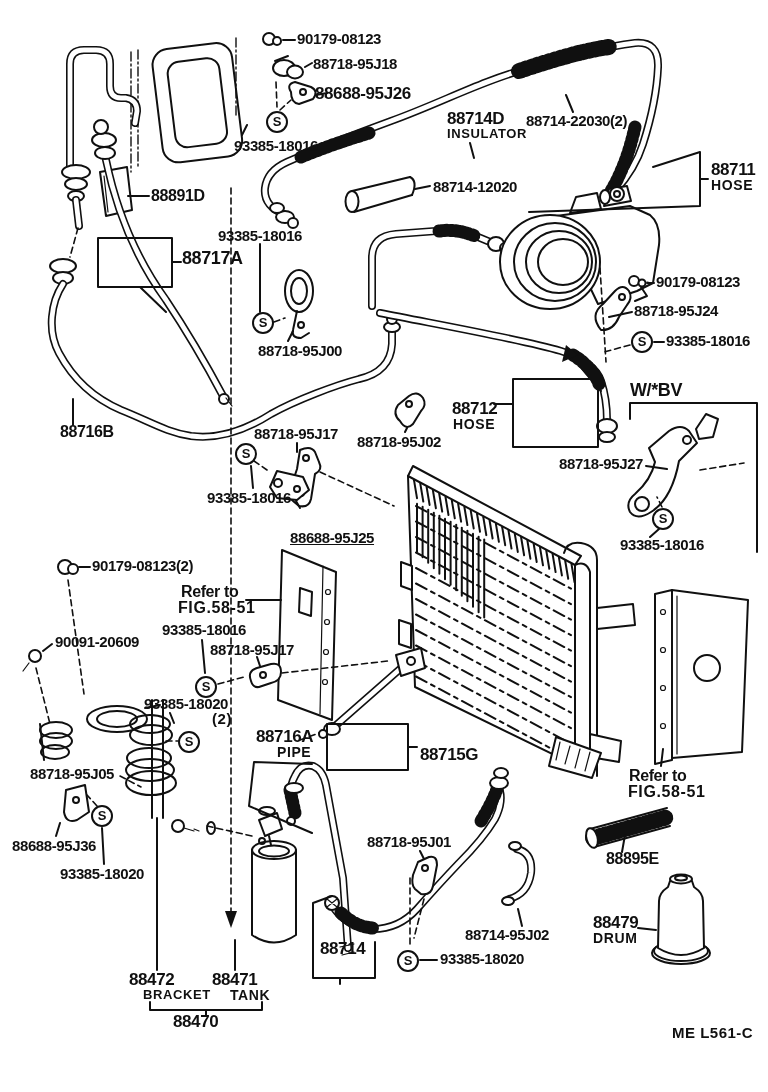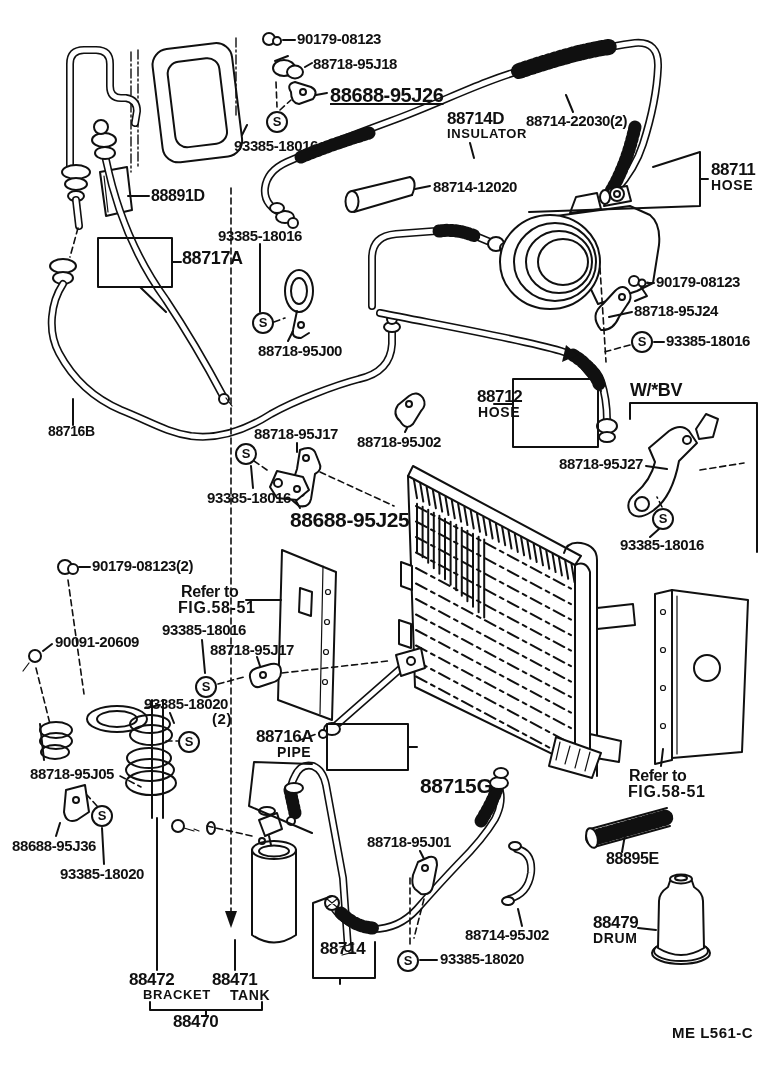--- a/index.html
+++ b/index.html
@@ -392,53 +392,53 @@
              M218,684 L244,677 M166,741 H178 M97,806 L87,795 M424,899 L414,938
              M120,776 L141,787 M68,580 L84,694 M36,668 L50,724 M276,82 L277,107
              M282,673 L388,661 M320,472 L394,506 M700,470 L744,463 M78,228 L70,257
              M300,740 L319,733"></path>
   </g>
 </svg>
 
 <div id="labels-layer">
       <div class="label" style="left: 297px; top: 31px; font-size: 15px;"><span>90179-08123</span></div>
       <div class="label" style="left: 313px; top: 56px; font-size: 15px;"><span>88718-95J18</span></div>
-      <div class="label" style="left: 330px; top: 85px; font-size: 20px; text-decoration: underline;"><span>88688-95J26</span></div>
+      <div class="label" style="left: 315px; top: 85px; font-size: 17px;"><span>88688-95J26</span></div>
       <div class="label" style="left: 234px; top: 138px; font-size: 15px;"><span>93385-18016</span></div>
       <div class="label" style="left: 151px; top: 188px; font-size: 16px;"><span>88891D</span></div>
       <div class="label" style="left: 218px; top: 228px; font-size: 15px;"><span>93385-18016</span></div>
       <div class="label" style="left: 182px; top: 249px; font-size: 18px;"><span>88717A</span></div>
       <div class="label" style="left: 258px; top: 343px; font-size: 15px;"><span>88718-95J00</span></div>
-      <div class="label" style="left: 48px; top: 424px; font-size: 14px;"><span>88716B</span></div>
+      <div class="label" style="left: 60px; top: 424px; font-size: 16px;"><span>88716B</span></div>
       <div class="label" style="left: 254px; top: 426px; font-size: 15px;"><span>88718-95J17</span></div>
       <div class="label" style="left: 357px; top: 434px; font-size: 15px;"><span>88718-95J02</span></div>
       <div class="label" style="left: 207px; top: 490px; font-size: 15px;"><span>93385-18016</span></div>
-      <div class="label" style="left: 290px; top: 509px; font-size: 21px;"><span>88688-95J25</span></div>
+      <div class="label" style="left: 290px; top: 530px; font-size: 15px; text-decoration: underline;"><span>88688-95J25</span></div>
       <div class="label" style="left: 447px; top: 110px; font-size: 17px;"><span>88714D</span><span class="sub" style="font-size: 13px; margin-left: 0px;">INSULATOR</span></div>
       <div class="label" style="left: 526px; top: 113px; font-size: 15px;"><span>88714-22030(2)</span></div>
       <div class="label" style="left: 433px; top: 179px; font-size: 15px;"><span>88714-12020</span></div>
       <div class="label" style="left: 711px; top: 161px; font-size: 17px;"><span>88711</span><span class="sub" style="font-size: 14px; margin-left: 0px;">HOSE</span></div>
       <div class="label" style="left: 656px; top: 274px; font-size: 15px;"><span>90179-08123</span></div>
       <div class="label" style="left: 634px; top: 303px; font-size: 15px;"><span>88718-95J24</span></div>
       <div class="label" style="left: 666px; top: 333px; font-size: 15px;"><span>93385-18016</span></div>
       <div class="label" style="left: 630px; top: 381px; font-size: 18px;"><span>W/*BV</span></div>
-      <div class="label" style="left: 452px; top: 388px; font-size: 17px; margin-left: 25px;"><span>88712</span><span class="sub" style="font-size: 14px; margin-left: 1px;">HOSE</span></div>
+      <div class="label" style="left: 452px; top: 400px; font-size: 17px;"><span>88712</span><span class="sub" style="font-size: 14px; margin-left: 1px;">HOSE</span></div>
       <div class="label" style="left: 559px; top: 456px; font-size: 15px;"><span>88718-95J27</span></div>
       <div class="label" style="left: 620px; top: 537px; font-size: 15px;"><span>93385-18016</span></div>
       <div class="label" style="left: 92px; top: 558px; font-size: 15px;"><span>90179-08123(2)</span></div>
       <div class="label" style="left: 181px; top: 584px; font-size: 16px;"><span>Refer to</span><span class="sub" style="font-size: 16px; margin-left: -3px;">FIG.58-51</span></div>
       <div class="label" style="left: 162px; top: 622px; font-size: 15px;"><span>93385-18016</span></div>
       <div class="label" style="left: 210px; top: 642px; font-size: 15px;"><span>88718-95J17</span></div>
       <div class="label" style="left: 55px; top: 634px; font-size: 15px;"><span>90091-20609</span></div>
       <div class="label" style="left: 144px; top: 696px; font-size: 15px;"><span>93385-18020</span><span class="sub" style="font-size: 15px; margin-left: 68px;">(2)</span></div>
       <div class="label" style="left: 30px; top: 766px; font-size: 15px;"><span>88718-95J05</span></div>
       <div class="label" style="left: 12px; top: 838px; font-size: 15px;"><span>88688-95J36</span></div>
       <div class="label" style="left: 60px; top: 866px; font-size: 15px;"><span>93385-18020</span></div>
       <div class="label" style="left: 256px; top: 728px; font-size: 17px;"><span>88716A</span><span class="sub" style="font-size: 14px; margin-left: 2px; padding-left: 19px;">PIPE</span></div>
-      <div class="label" style="left: 420px; top: 775px; font-size: 21px;"><span>88715G</span></div>
+      <div class="label" style="left: 420px; top: 746px; font-size: 17px;"><span>88715G</span></div>
       <div class="label" style="left: 367px; top: 834px; font-size: 15px;"><span>88718-95J01</span></div>
       <div class="label" style="left: 465px; top: 927px; font-size: 15px;"><span>88714-95J02</span></div>
       <div class="label" style="left: 440px; top: 951px; font-size: 15px;"><span>93385-18020</span></div>
       <div class="label" style="left: 129px; top: 971px; font-size: 17px;"><span>88472</span><span class="sub" style="font-size: 13px; margin-left: 14px;">BRACKET</span></div>
       <div class="label" style="left: 212px; top: 971px; font-size: 17px;"><span>88471</span><span class="sub" style="font-size: 14px; margin-left: 18px;">TANK</span></div>
       <div class="label" style="left: 173px; top: 1013px; font-size: 17px;"><span>88470</span></div>
       <div class="label" style="left: 320px; top: 940px; font-size: 17px;"><span>88714</span></div>
       <div class="label" style="left: 606px; top: 851px; font-size: 16px;"><span>88895E</span></div>
       <div class="label" style="left: 629px; top: 768px; font-size: 16px;"><span>Refer to</span><span class="sub" style="font-size: 16px; margin-left: -1px;">FIG.58-51</span></div>
       <div class="label" style="left: 593px; top: 914px; font-size: 17px;"><span>88479</span><span class="sub" style="font-size: 14px; margin-left: 0px;">DRUM</span></div>

